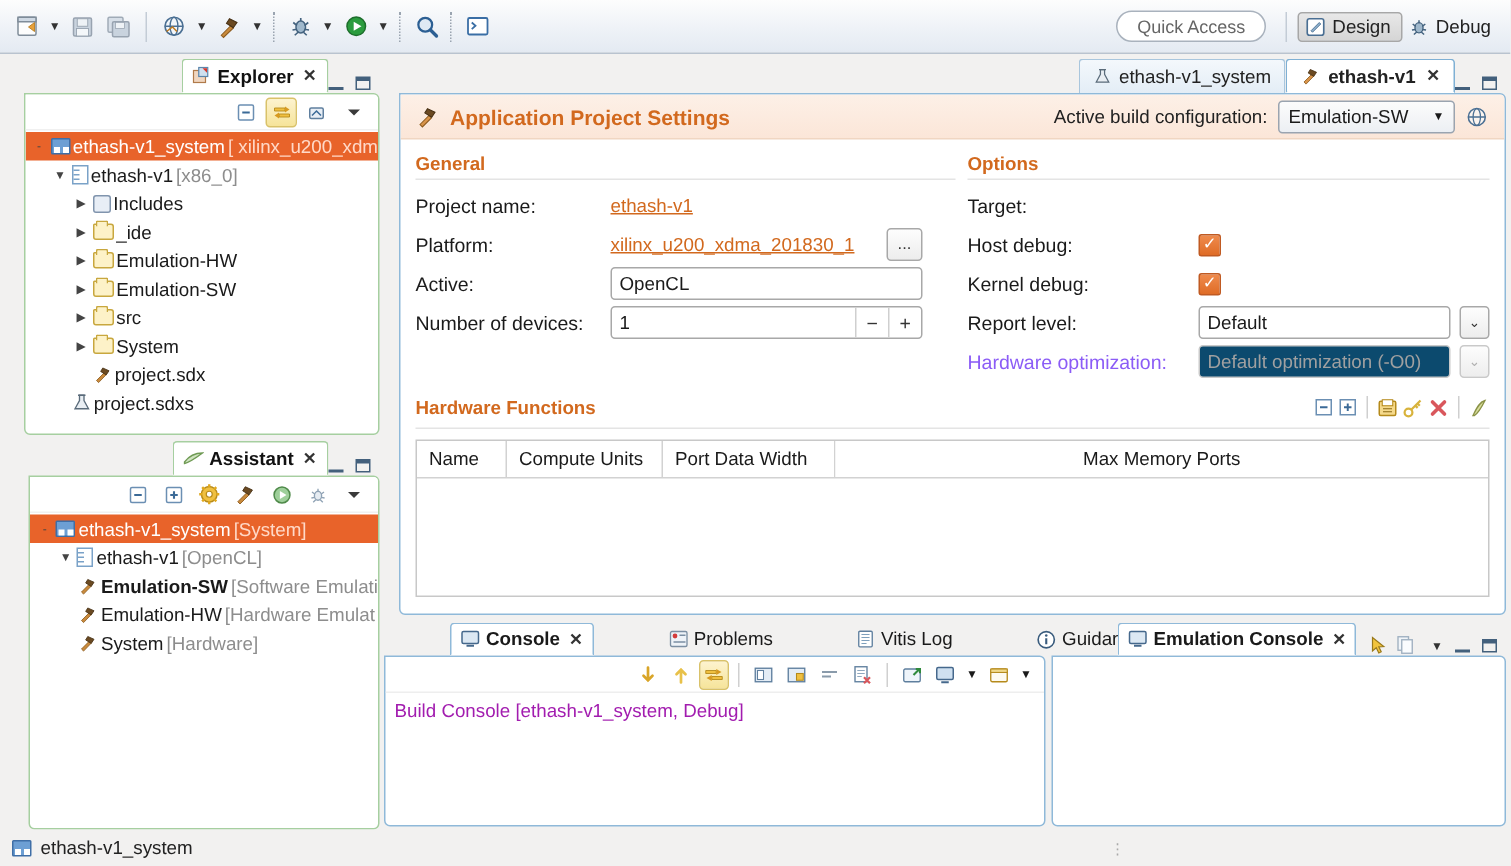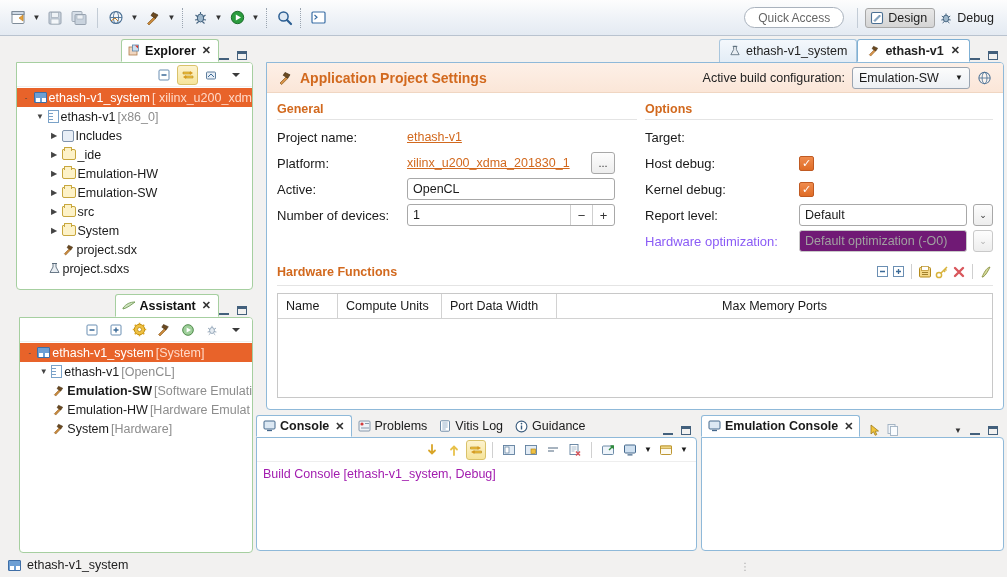--- a/index.html
+++ b/index.html
@@ -221,21 +221,21 @@
   }
   .frow { display:flex; align-items:center; height:26px; gap:6px; }
   .flabel { font-size:13px; color:#1a1a1a; }
   .flabel.disabled { color:#8b5cf6; }
   .link { color:#d2691e; text-decoration: underline; font-size:12.5px; }
   .txt {
     height:22px; border:1px solid #a8a8a8; border-radius:3px;
     background:#fff; display:flex; align-items:center; padding:0 5px;
     font-size:12.5px;
   }
-  .txt.disabled { color:#a0a0a0; border-color:#c9c9c9; background:#701a75;}
+  .txt.disabled { color:#a0a0a0; border-color:#c9c9c9; background:#0c4a6e;}
   .btn-sm {
     width:24px;height:22px;border:1px solid #a8a8a8;border-radius:3px;
     background:linear-gradient(to bottom,#fdfdfd,#ededed);
     display:flex;align-items:center;justify-content:center;font-size:11px;color:#333;
   }
   .spin {
     display:flex;align-items:center;border:1px solid #a8a8a8;border-radius:3px;background:#fff;height:22px;
   }
   .spin .val { flex:1 1 auto; padding:0 5px; font-size:12.5px;}
   .spin .sb {
@@ -274,21 +274,21 @@
     background:#fff;
   }
   .hw-th:last-child { border-right:none; justify-content:center; flex:1 1 auto;}
 
   
   .bottom { height: 140px; flex:0 0 140px; display:flex; gap:4px; padding-bottom:2px;}
   .console-view { flex:1 1 auto; display:flex; flex-direction:column; min-width:0;}
   .emu-view { width: 303px; flex:0 0 303px; display:flex; flex-direction:column;}
   .ctab {
     display:flex;align-items:center;gap:4px;height:22px;padding:0 6px;
-    font-size:12.5px; white-space:nowrap;
+    font-size:12.5px; white-space:nowrap;margin-left:44px;
   }
   .ctab.sel { font-weight:bold; background:#fff; border:1px solid #8fb9d9; border-bottom:1px solid #fff; border-radius:3px 3px 0 0;}
   .console-toolbar {
     height:24px;display:flex;align-items:center;justify-content:flex-end;gap:2px;
     padding-right:6px; border-bottom:1px solid #eee;
   }
   .ct-btn{width:20px;height:20px;display:flex;align-items:center;justify-content:center;border:1px solid transparent;border-radius:3px;}
   .ct-btn.pressed{background:linear-gradient(to bottom,#fdf3cf,#f6e49a);border-color:#d9c26a;}
   .ct-sep{width:1px;height:16px;background:#d0d0d0;margin:0 4px;}
   .ct-arrow{width:12px;height:20px;display:flex;align-items:center;justify-content:center;font-size:8px;}

